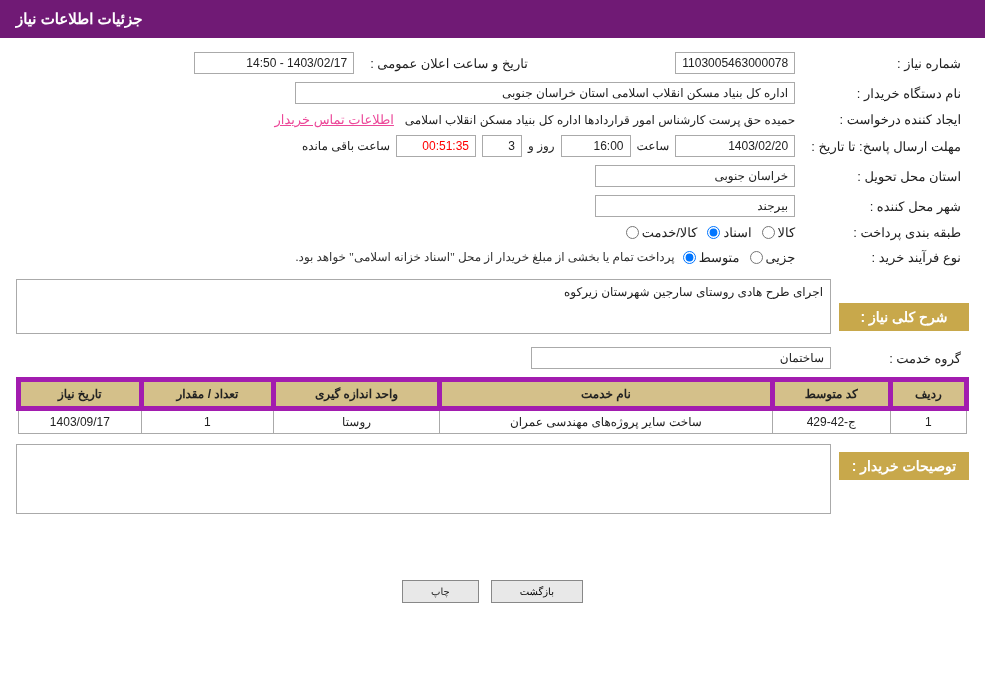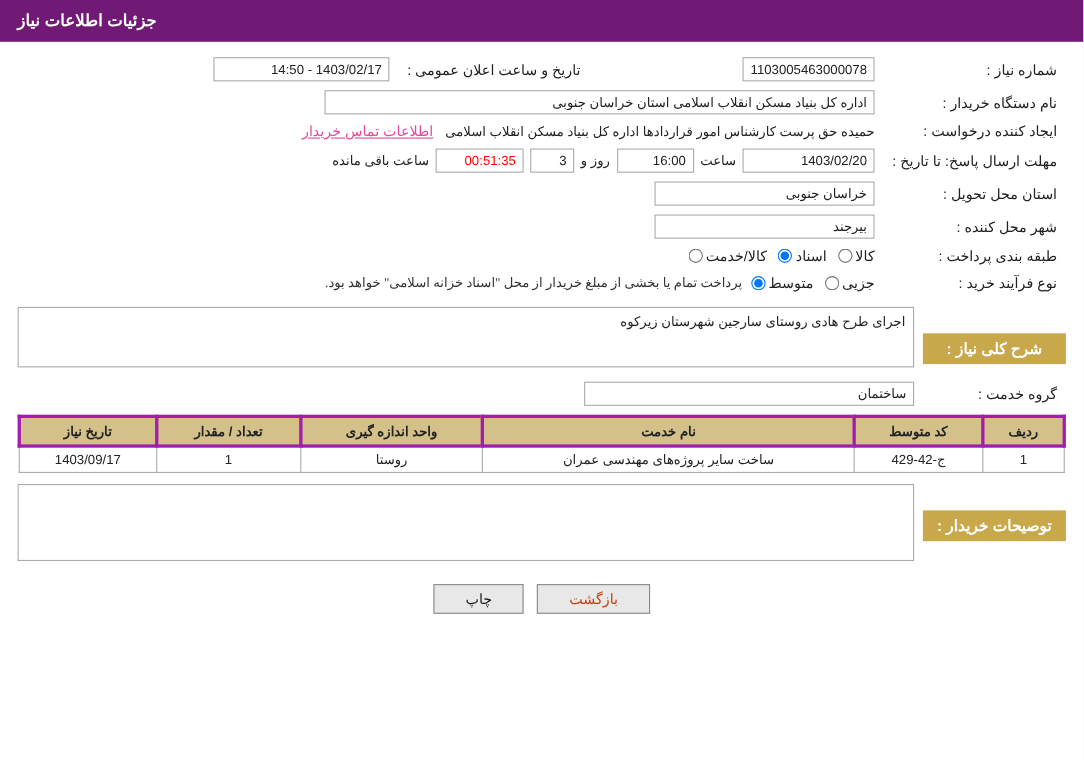--- a/index.html
+++ b/index.html
@@ -96,21 +96,21 @@
       margin: 8px 0 6px 0;
     }
     .service-table {
       width: 100%;
       border-collapse: collapse;
       font-size: 12px;
       margin-top: 4px;
     }
     .service-table th {
       background: #d4c08a;
-      border: 3px solid #a21caf;
+      border: 5px solid #a21caf;
       padding: 5px 8px;
       text-align: center;
       font-weight: bold;
     }
     .service-table td {
       border: 1px solid #aaa;
       padding: 4px 8px;
       text-align: center;
     }
     .service-table tbody tr:nth-child(even) {
@@ -129,32 +129,33 @@
     }
     .bottom-buttons {
       text-align: center;
       padding: 12px;
       display: flex;
       gap: 12px;
       justify-content: center;
     }
     .btn {
       padding: 5px 28px;
-      font-size: 13px;
+      font-size: 10px;
       font-family: Tahoma, Arial, sans-serif;
       cursor: pointer;
       border: 1px solid #888;
+      margin-top: 45px;
     }
     .btn-print {
       background: #e8e8e8;
       color: #222;
     }
     .btn-back {
       background: #e8e8e8;
-      color: #c2410c;
+      color: #000000;
     }
     .inline-label {
       white-space: nowrap;
       font-size: 12px;
     }
     .time-row {
       display: flex;
       align-items: center;
       gap: 6px;
       direction: rtl;
@@ -323,21 +324,21 @@
           <td>1</td>
           <td>ج-42-429</td>
           <td>ساخت سایر پروژه‌های مهندسی عمران</td>
           <td>روستا</td>
           <td>1</td>
           <td>1403/09/17</td>
         </tr>
       </tbody>
     </table>
 
-    <div style="display:flex; align-items:center; gap:8px; margin: 10px 0 6px 0;">
+    <div style="display:flex; align-items:flex-start; gap:8px; margin: 10px 0 6px 0;">
       <div class="section-header" style="white-space:nowrap; min-width:130px; text-align:center;">توصیحات خریدار :</div>
       <div style="flex:1;">
         <textarea class="description-box" style="width: 100%; min-height: 70px;" readonly=""></textarea>
       </div>
     </div>
 
     <div class="bottom-buttons">
       <button class="btn btn-back">بازگشت</button>
       <button class="btn btn-print">چاپ</button>
     </div>

